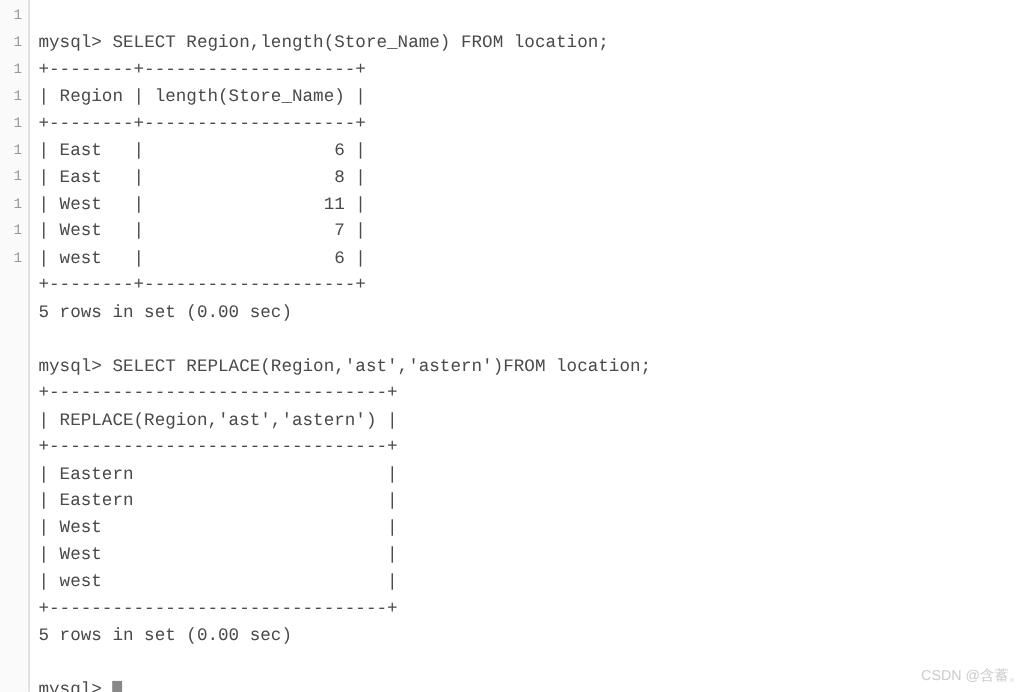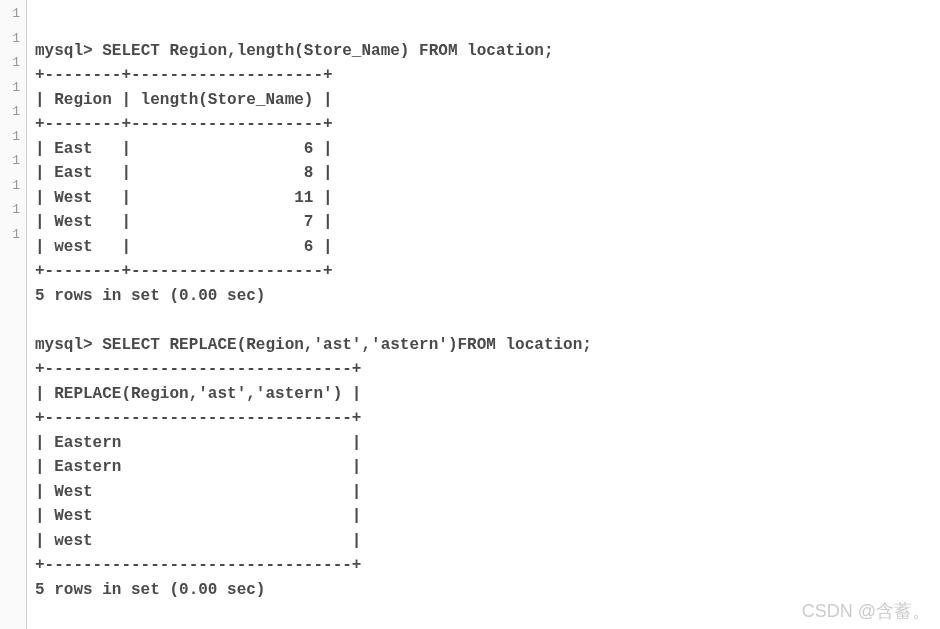--- a/index.html
+++ b/index.html
@@ -22,40 +22,40 @@
       color: #999999;
       font-size: 13px;
       line-height: 24.5px;
       border-right: 1px solid #ccc;
       background: #fafafa;
       flex-shrink: 0;
       padding-top: 2px;
     }
     .gutter div { height: 24.5px; }
     .terminal {
-      padding: 14px 8px 8px 8px;
+      padding: 2px 8px 8px 8px;
       white-space: pre;
       line-height: 24.5px;
       flex: 1;
       color: #4a4a4a;
-      font-weight: 700;
+      font-weight: 400;
     }
     .cursor {
       display: inline-block;
       width: 9px;
       height: 17px;
       background: #888888;
       vertical-align: text-bottom;
     }
     .watermark {
       position: absolute;
       bottom: 6px;
       right: 10px;
       color: #cccccc;
-      font-size: 18px;
+      font-size: 13px;
       font-family: sans-serif;
     }
   </style>
 </head>
 <body>
 
 <div class="gutter" id="gutter">
     <div>1</div>
     <div>1</div>
     <div>1</div>

